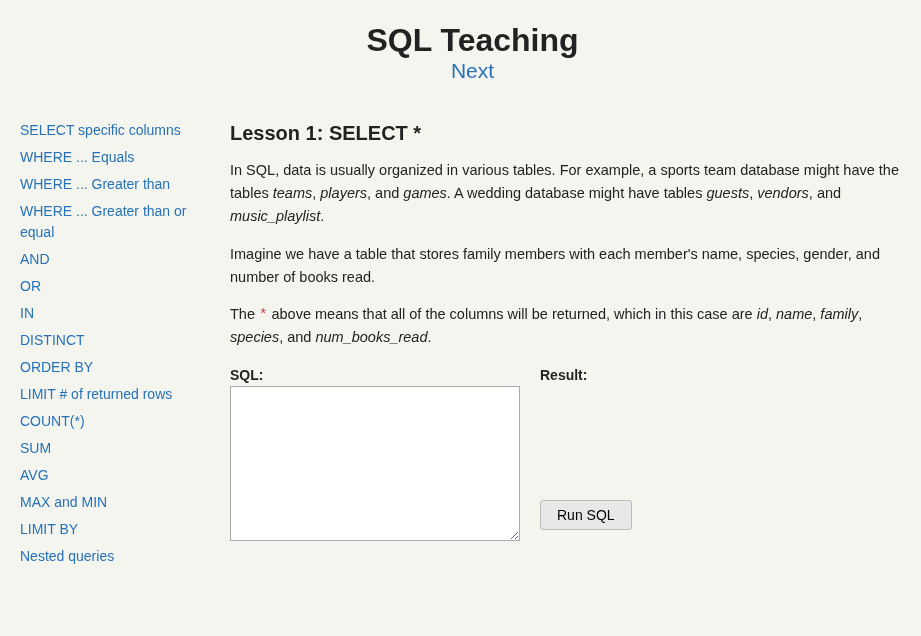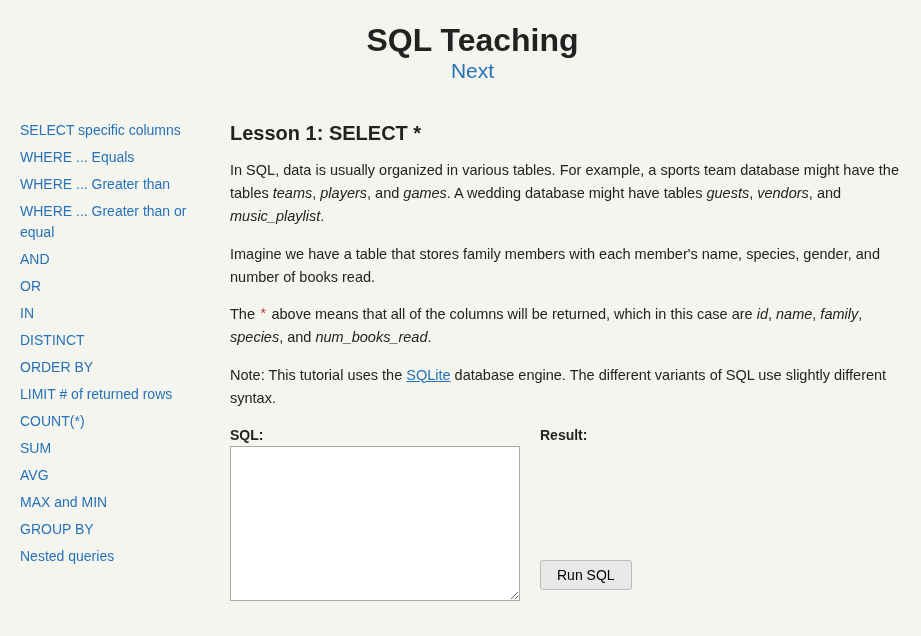--- a/index.html
+++ b/index.html
@@ -144,21 +144,21 @@
       <a href="#">AND</a>
       <a href="#">OR</a>
       <a href="#">IN</a>
       <a href="#">DISTINCT</a>
       <a href="#">ORDER BY</a>
       <a href="#">LIMIT # of returned rows</a>
       <a href="#">COUNT(*)</a>
       <a href="#">SUM</a>
       <a href="#">AVG</a>
       <a href="#">MAX and MIN</a>
-      <a href="#">GROUP BY</a>
+      <a href="#">LIMIT BY</a>
       <a href="#">Nested queries</a>
     </div>
 
   <div class="content">
     <h2>Lesson 1: SELECT *</h2>
 
     <p>
       In SQL, data is usually organized in various tables. For example, a sports team
       database might have the tables <em>teams</em>, <em>players</em>, and <em>games</em>. A wedding
       database might have tables <em>guests</em>, <em>vendors</em>, and <em>music_playlist</em>.
@@ -168,24 +168,20 @@
       Imagine we have a table that stores family members with each member's
       name, species, gender, and number of books read.
     </p>
 
 
     <p>
       The <span class="asterisk-code">*</span> above means that all of the columns will be returned, which in this
       case are <em>id</em>, <em>name</em>, <em>family</em>, <em>species</em>, and <em>num_books_read</em>.
     </p>
 
-    <p>
-      Note: This tutorial uses the <a href="#" style="color:#2672b8;">SQLite</a> database engine. The different variants of
-      SQL use slightly different syntax.
-    </p>
 
     <div class="sql-section">
       <div>
         <div class="sql-label">SQL:</div>
         <textarea class="sql-textarea" style=""></textarea>
       </div>
       <div class="result-section">
         <div class="result-label">Result:</div>
         <button class="run-sql-btn">Run SQL</button>
       </div>

